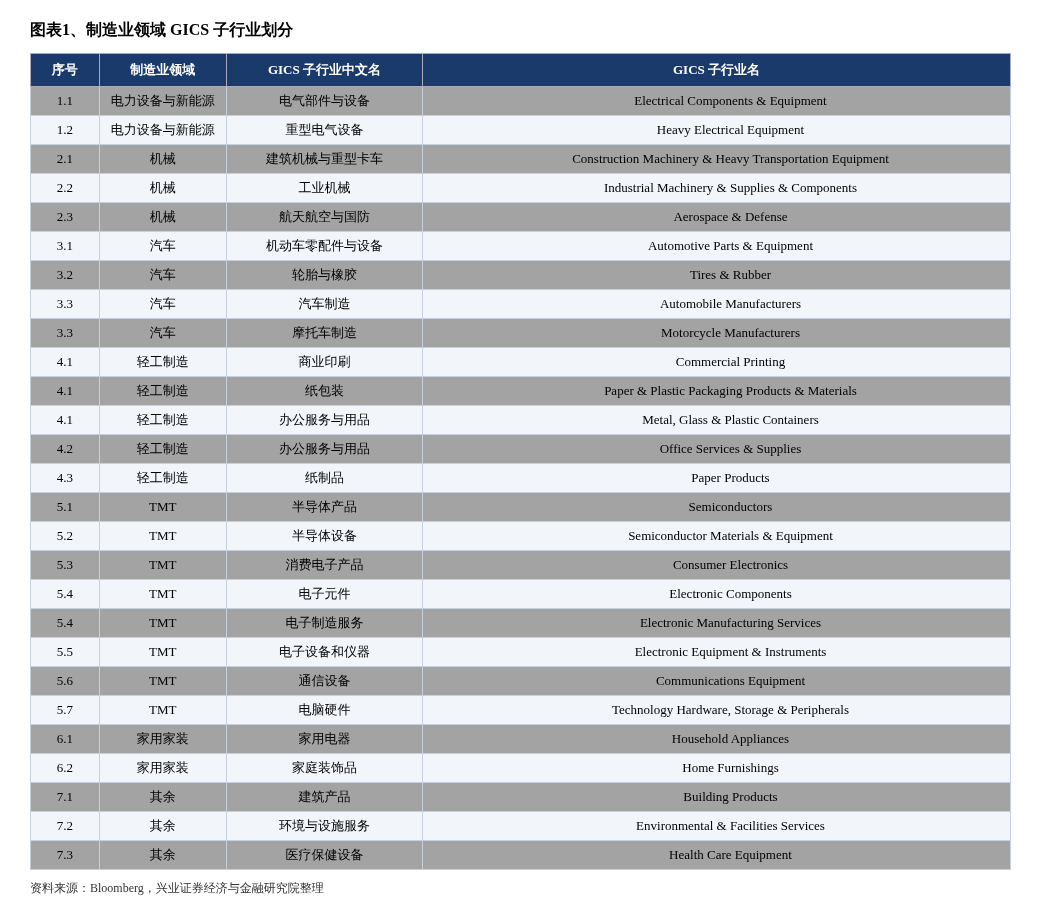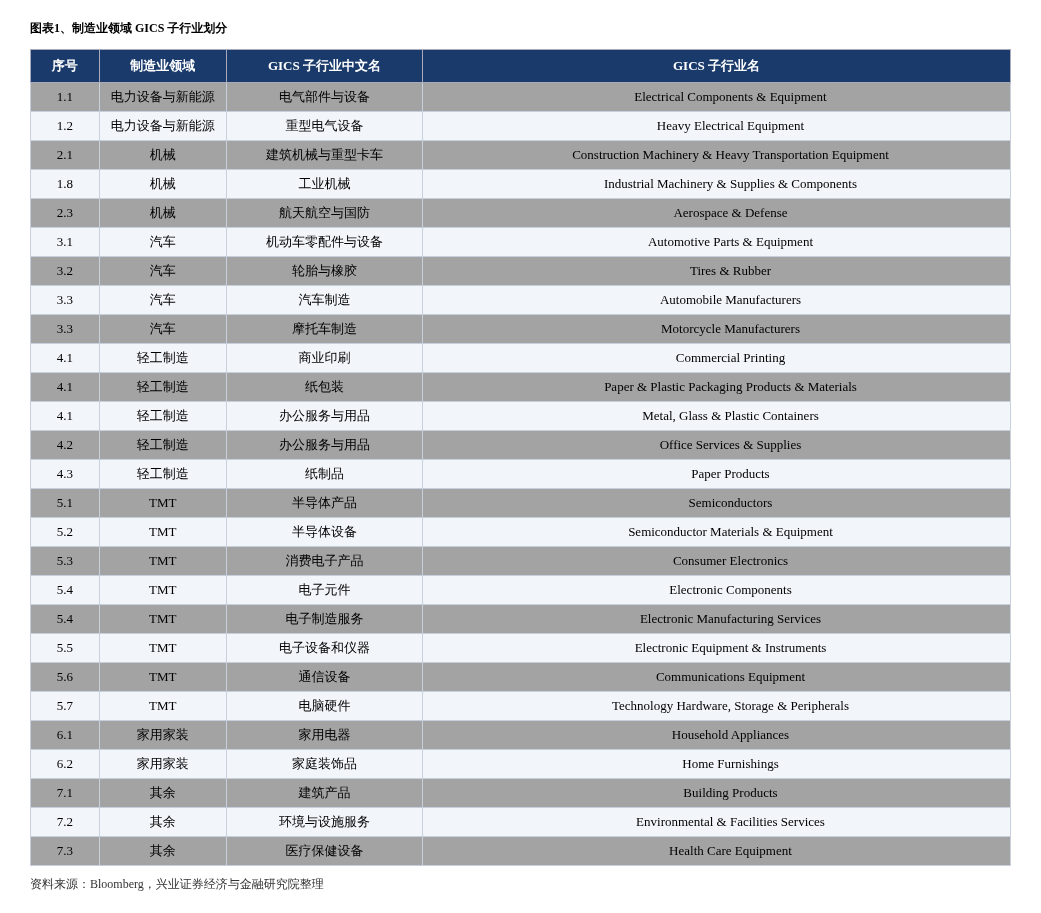--- a/index.html
+++ b/index.html
@@ -4,21 +4,21 @@
   <style>
     * { margin: 0; padding: 0; box-sizing: border-box; }
     body {
       font-family: "SimSun", "宋体", serif;
       background: #fff;
       padding: 20px 30px;
       font-size: 13px;
       color: #000;
     }
     .page-title {
-      font-size: 12px;
+      font-size: 16px;
       font-weight: bold;
       margin-bottom: 12px;
       color: #000;
     }
     table {
       width: 100%;
       border-collapse: collapse;
       table-layout: fixed;
     }
     thead tr {
@@ -92,21 +92,21 @@
         <td>重型电气设备</td>
         <td>Heavy Electrical Equipment</td>
       </tr>
       <tr>
         <td>2.1</td>
         <td>机械</td>
         <td>建筑机械与重型卡车</td>
         <td>Construction Machinery &amp; Heavy Transportation Equipment</td>
       </tr>
       <tr>
-        <td>1.8</td>
+        <td>2.2</td>
         <td>机械</td>
         <td>工业机械</td>
         <td>Industrial Machinery &amp; Supplies &amp; Components</td>
       </tr>
       <tr>
         <td>2.3</td>
         <td>机械</td>
         <td>航天航空与国防</td>
         <td>Aerospace &amp; Defense</td>
       </tr>

